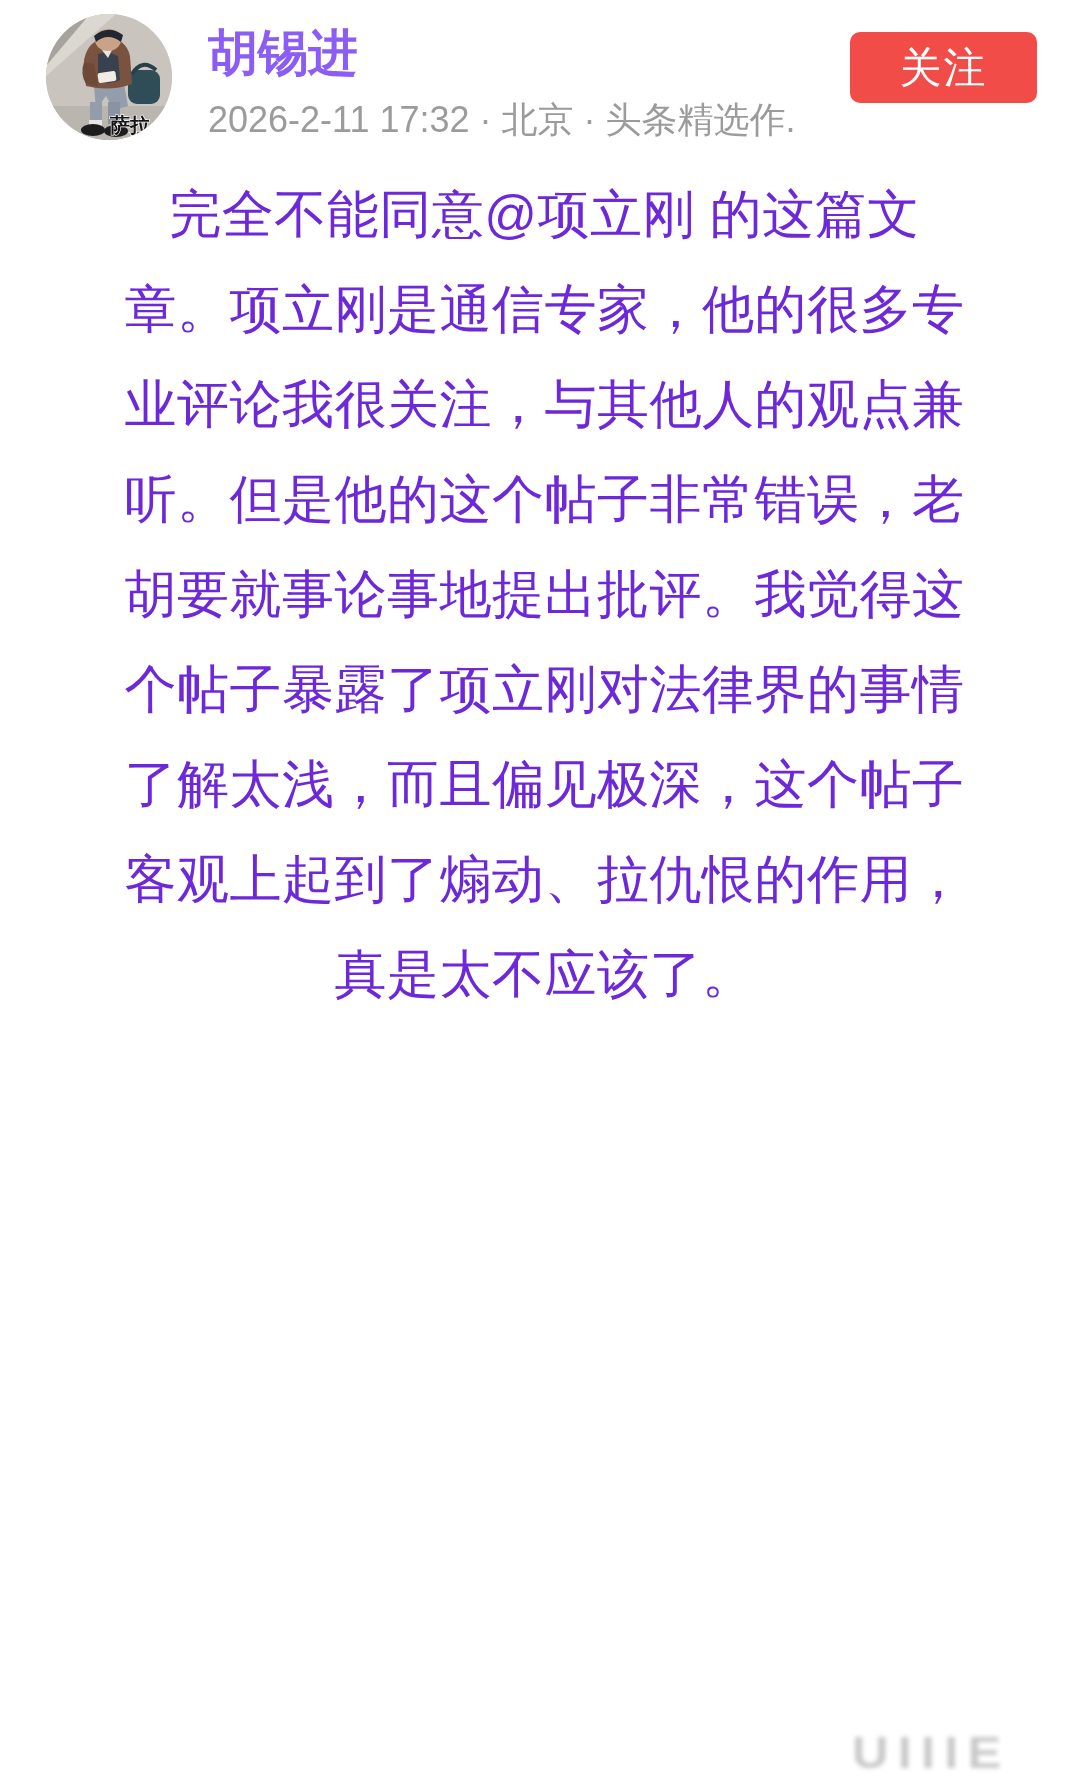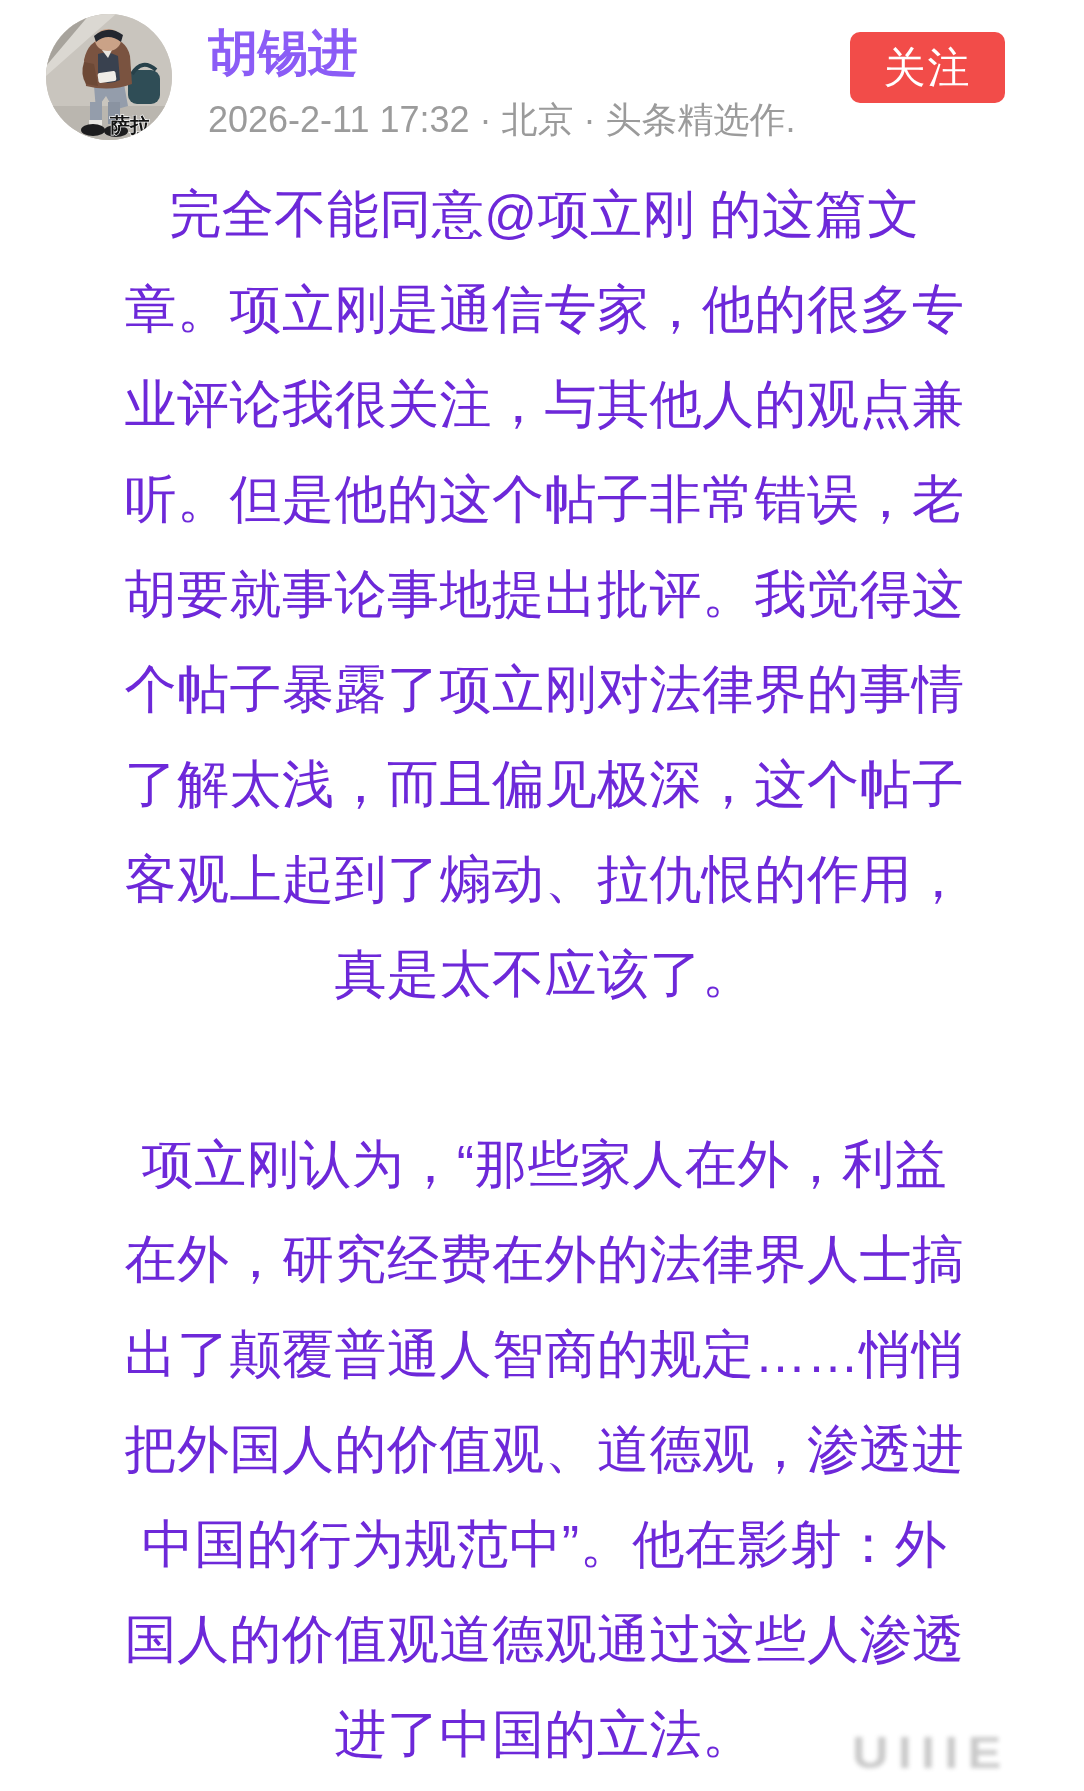--- a/index.html
+++ b/index.html
@@ -15,21 +15,21 @@
   .avatar svg { display:block; width:126px; height:126px; }
   .author-name {
     position:absolute; left:208px; top:26px;
     font-size:50px; font-weight:700; color:#8b5cf6; line-height:1.1; cursor:pointer;
   }
   .post-meta {
     position:absolute; left:208px; top:96px; width:585px;
     font-size:36px; color:#9b9b9b; white-space:nowrap; overflow:hidden;
   }
   .follow-btn {
-    position:absolute; left:850px; top:32px; width:155px; height:71px;
+    position:absolute; left:850px; top:32px; width:187px; height:71px;
     background:#f24c49; border:none; border-radius:10px;
     color:#ffffff; font-size:42px; font-family:inherit;
     display:flex; align-items:center; justify-content:center;
     letter-spacing:2px; cursor:pointer;
   }
 
   
   .post-content {
     position:absolute; left:42px; top:167px; width:1005px;
     font-size:52px; line-height:95px; color:#6d28d9;
@@ -99,24 +99,17 @@
   <main class="post-content">
       <div class="para">完全不能同意@项立刚 的这篇文
 章。项立刚是通信专家，他的很多专
 业评论我很关注，与其他人的观点兼
 听。但是他的这个帖子非常错误，老
 胡要就事论事地提出批评。我觉得这
 个帖子暴露了项立刚对法律界的事情
 了解太浅，而且偏见极深，这个帖子
 客观上起到了煽动、拉仇恨的作用，
 真是太不应该了。</div>
-      <div class="para">项立刚认为，“那些家人在外，利益
-在外，研究经费在外的法律界人士搞
-出了颠覆普通人智商的规定……悄悄
-把外国人的价值观、道德观，渗透进
-中国的行为规范中”。他在影射：外
-国人的价值观道德观通过这些人渗透
-进了中国的立法。</div>
     </main>
 
   <div class="photo-watermark">UIIIE</div>
 
 </div>
 
 </body></html>

